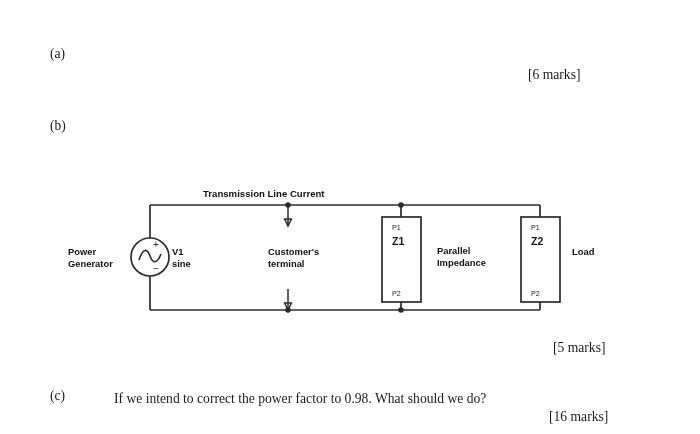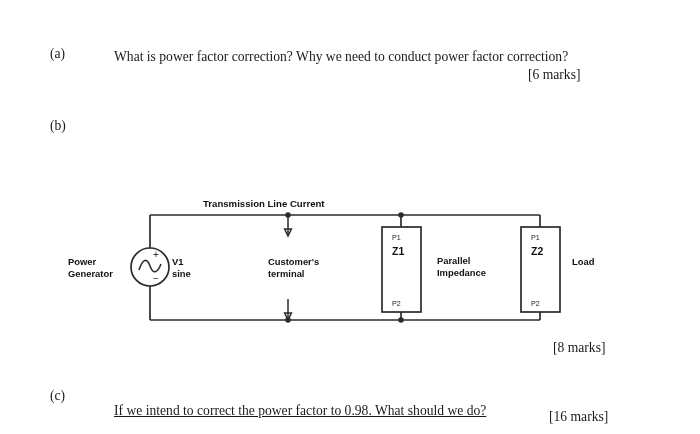--- a/index.html
+++ b/index.html
@@ -56,28 +56,28 @@
   #part-a-body  { left: 114px; top: 46px; width: 510px; white-space: nowrap; }
   #part-a-marks { left: 528px; top: 67px; }
 
   
   #part-b-label { left: 50px;  top: 118px; }
   #part-b-body  { left: 80px;  top: 118px; width: 544px; text-indent: 34px; }
   #part-b-marks { left: 553px; top: 340px; }
 
   
   #part-c-label { left: 50px;  top: 388px; }
-  #part-c-body  { left: 114px; top: 400px; width: 500px; white-space: nowrap; text-decoration: underline; }
+  #part-c-body  { left: 114px; top: 388px; width: 500px; white-space: nowrap; }
   #part-c-marks { left: 549px; top: 409px; }
 
   
   .circuit {
     position: absolute;
     left: 0px;
-    top: 196px;
+    top: 186px;
     width: 700px;
     height: 140px;
     font-family: "Liberation Sans", "DejaVu Sans", sans-serif;
   }
   .circuit svg { display: block; }
 
   .cl-title {
     font-family: "Liberation Sans", "DejaVu Sans", sans-serif;
     font-size: 9.6px;
     font-weight: bold;
@@ -135,25 +135,24 @@
     fill: #2b2b2b;
   }
 </style>
 </head>
 <body>
 
 <div class="page">
 
 
   <div class="part-label" id="part-a-label">(a)</div>
-  <div class="part-body" id="part-a-body">What is power factor correction? Why we need to conduct power factor correction?</div>
   <div class="marks" id="part-a-marks">[6 marks]</div>
 
   <div class="part-label" id="part-b-label">(b)</div>
-  <div class="marks" id="part-b-marks">[8 marks]</div>
+  <div class="marks" id="part-b-marks">[5 marks]</div>
 
   <div class="circuit">
     <svg width="700" height="140" viewBox="0 0 700 140" xmlns="http://www.w3.org/2000/svg">
 
       <text class="cl-title" x="203" y="11">Transmission Line Current</text>
 
       <path class="wire" d="M150,19 L540,19"></path>
 
       <path class="wire" d="M150,124 L540,124"></path>
 

